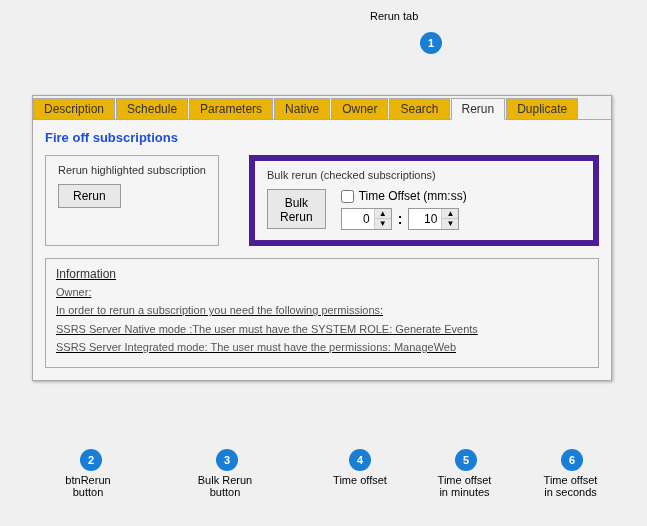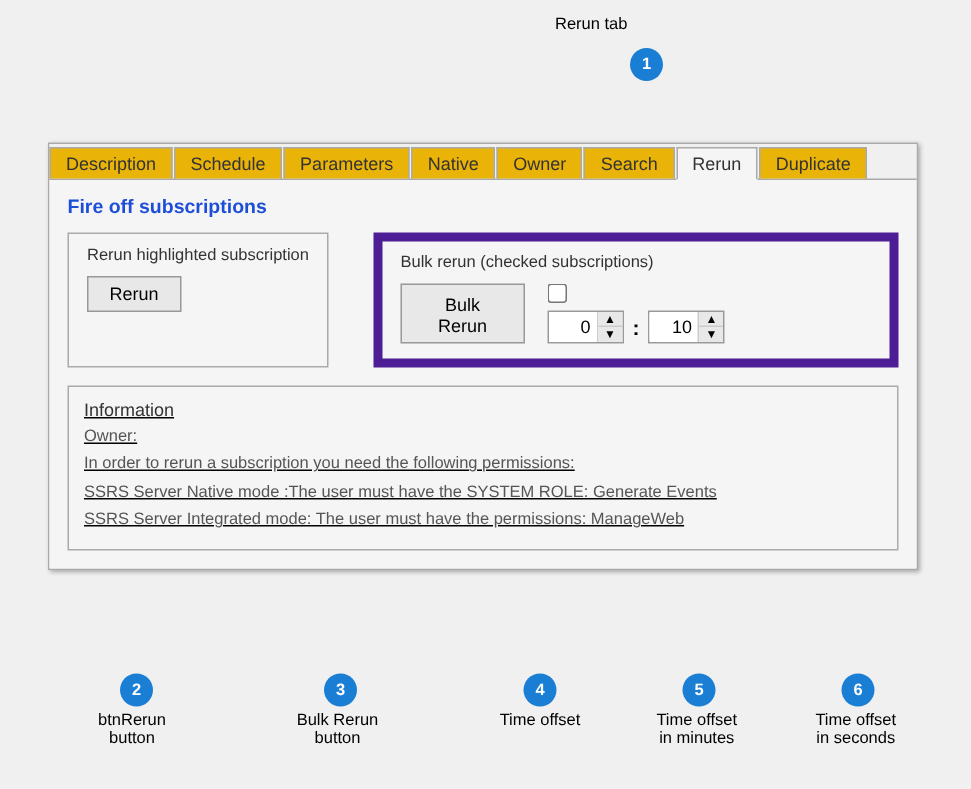--- a/index.html
+++ b/index.html
@@ -127,21 +127,21 @@
     .btn {
       background: #e8e8e8;
       border: 1px solid #999;
       padding: 4px 14px;
       cursor: pointer;
       font-size: 12px;
       color: #000;
       min-width: 60px;
     }
     .btn-bulk {
-      padding: 6px 24px;
+      padding: 6px 12px;
       min-width: 50px;
       height: 40px;
     }
 
     
     .time-offset-area {
       display: flex;
       flex-direction: column;
       gap: 5px;
     }
@@ -254,20 +254,21 @@
       </div>
 
       <div class="bulk-box">
         <div class="box-label">Bulk rerun (checked subscriptions)</div>
         <div class="bulk-content">
           <button class="btn btn-bulk">Bulk<br>Rerun</button>
 
           <div class="time-offset-area">
             <div class="time-offset-checkbox-row">
               <input type="checkbox" style="">
+              <span>Time Offset (mm:ss)</span>
             </div>
             <div class="time-offset-inputs">
 
               <div class="spinner-group">
                 <input type="text" class="spinner-input" value="0" style="">
                 <div class="spinner-buttons">
                   <button class="spinner-btn">▲</button>
                   <button class="spinner-btn">▼</button>
                 </div>
               </div>

